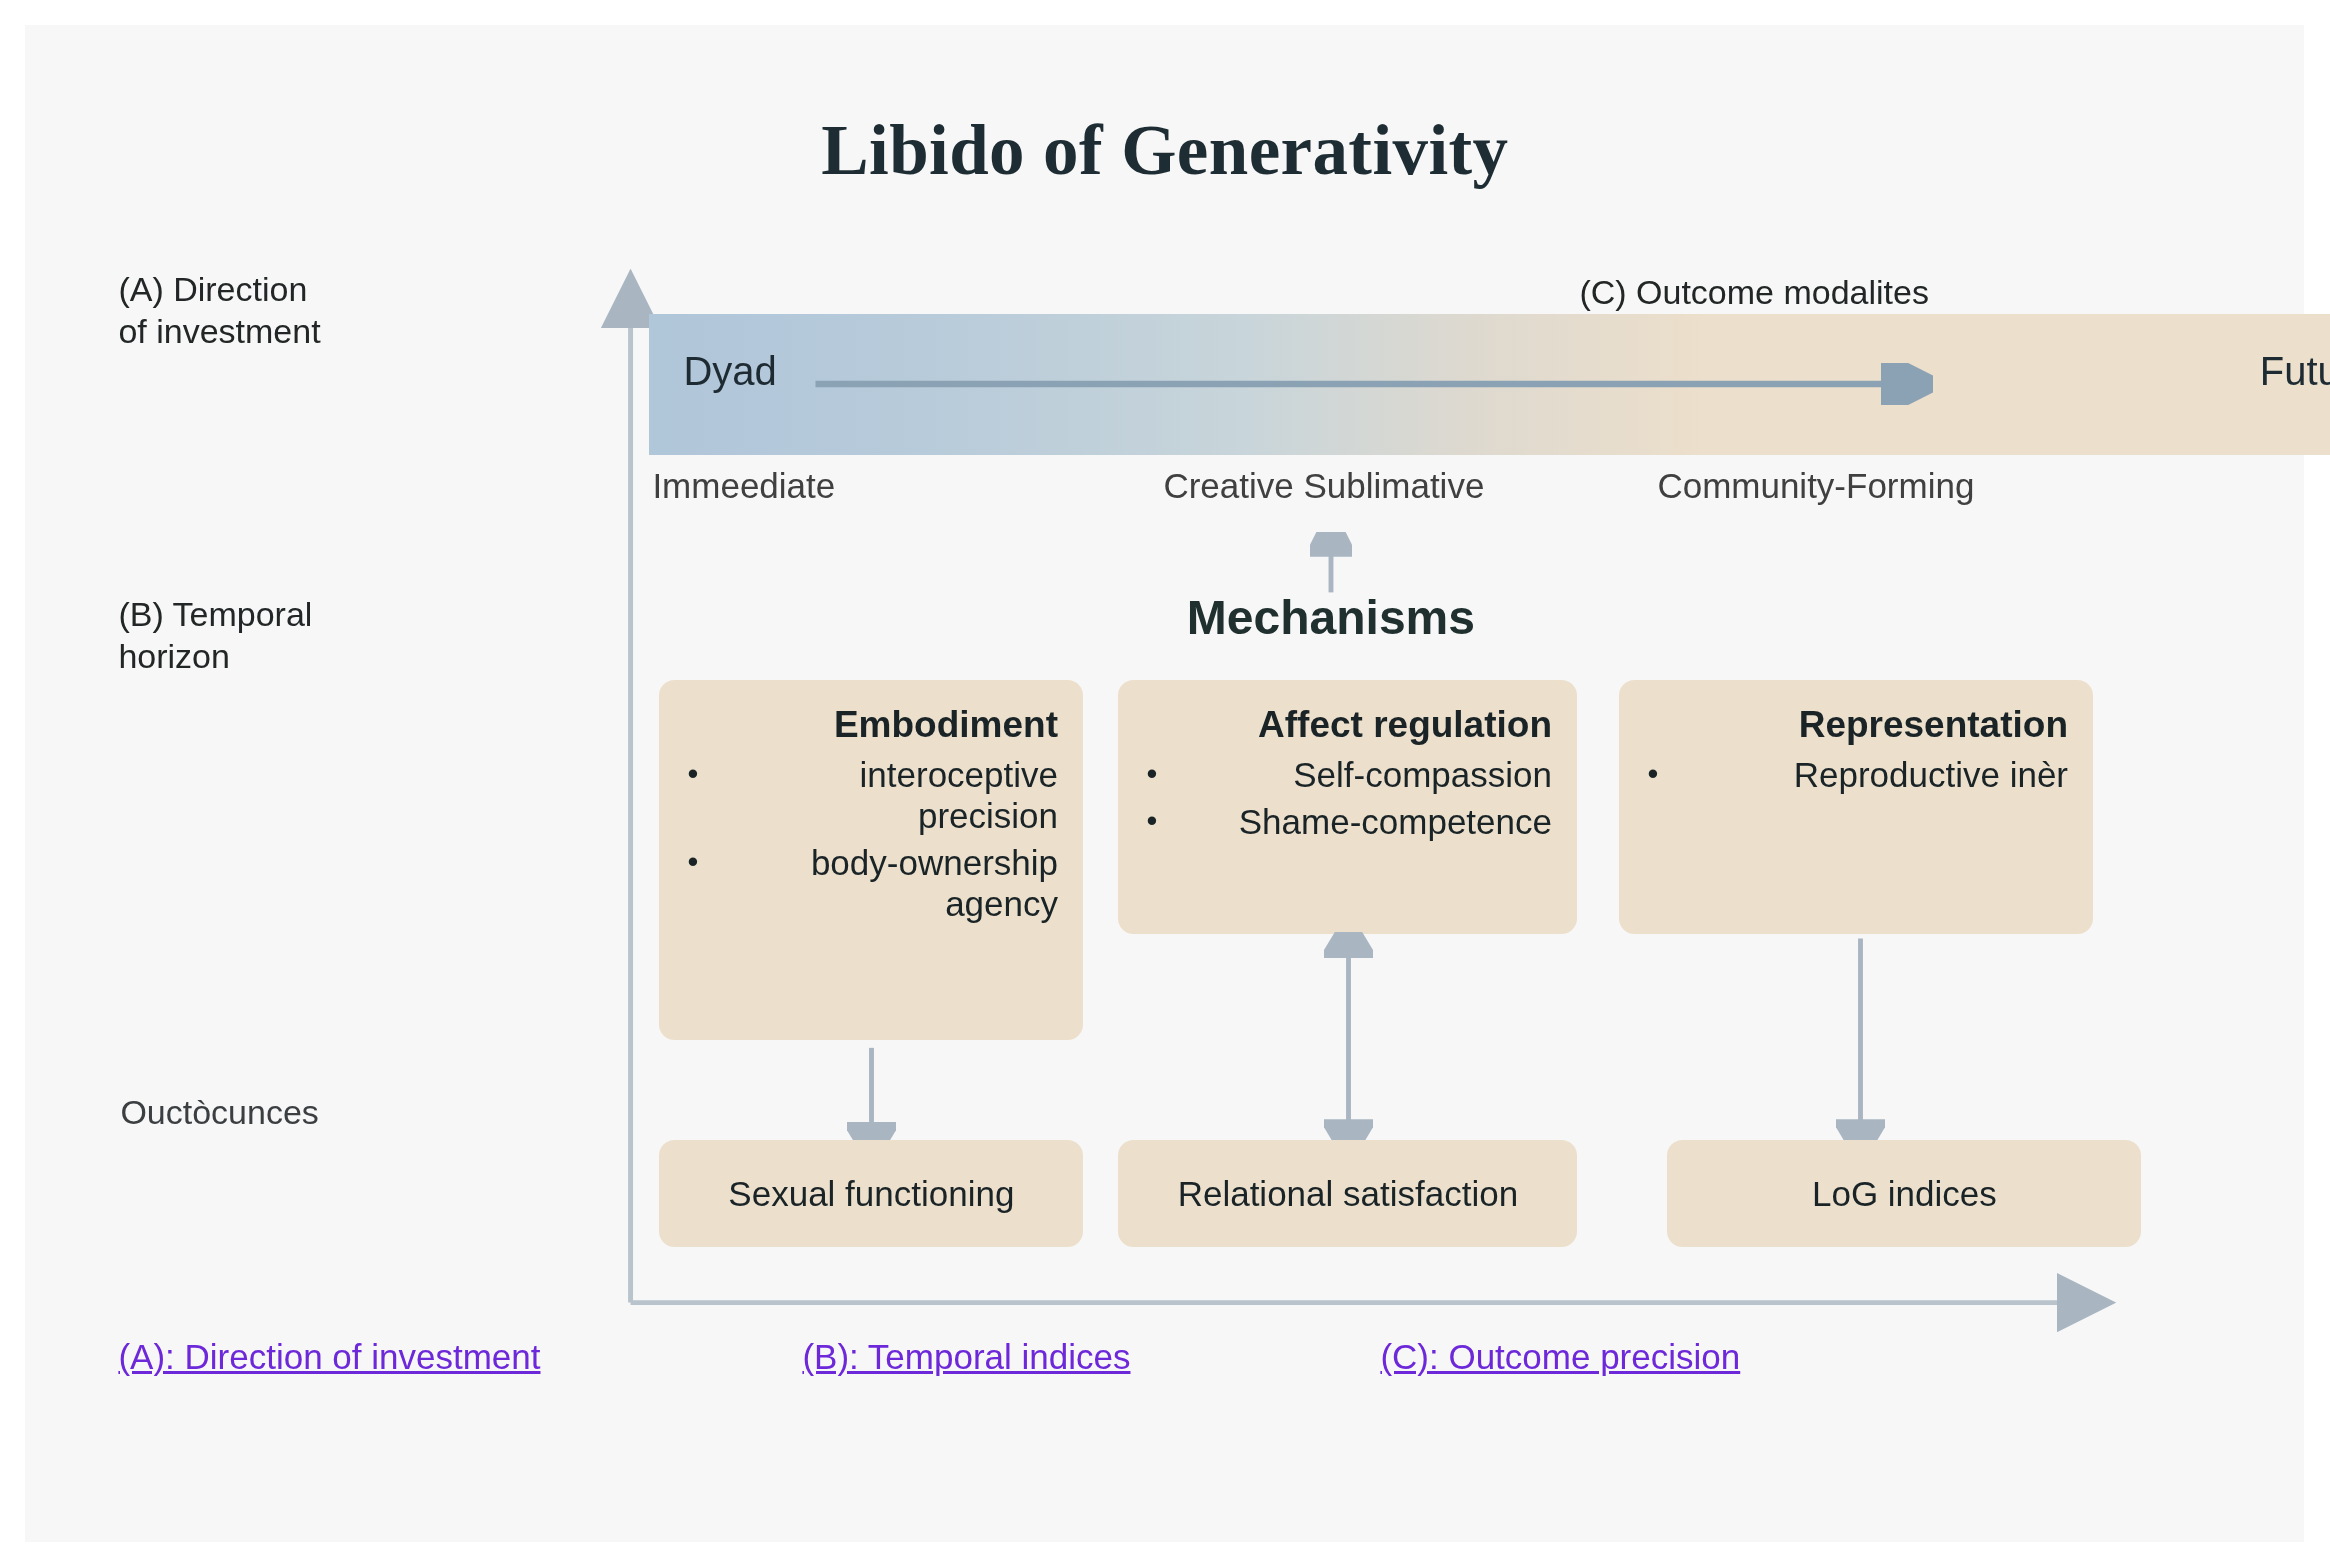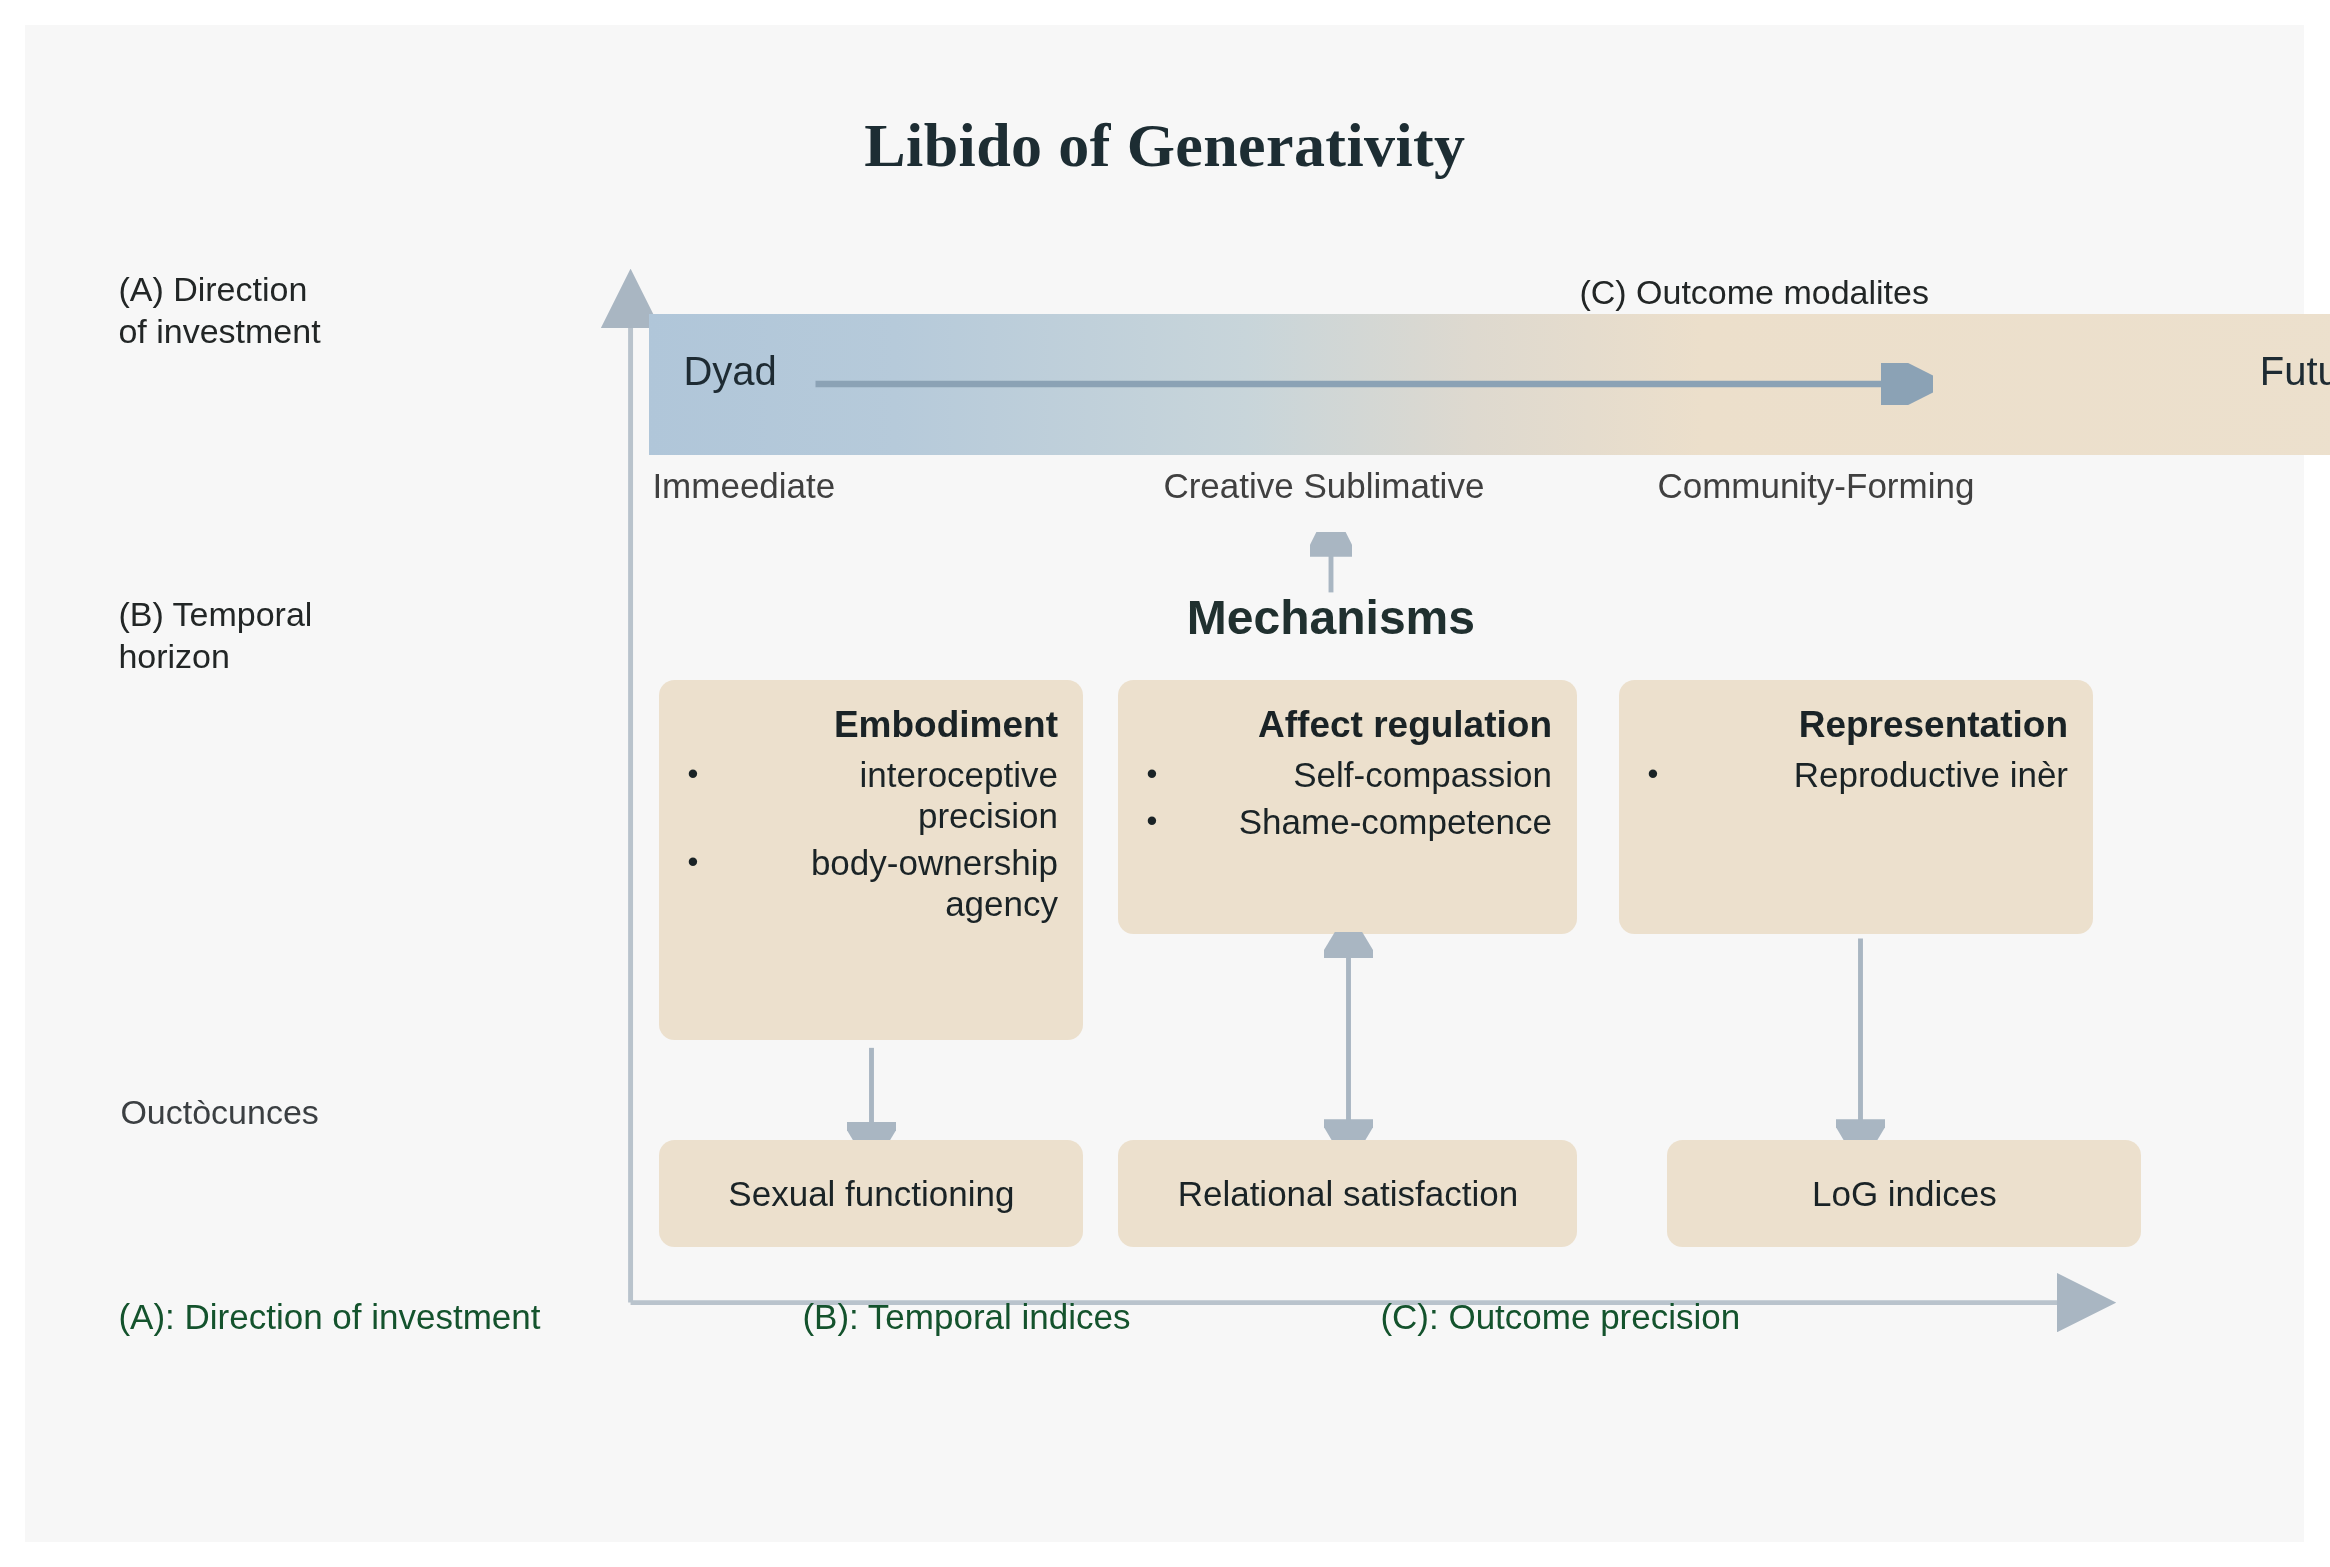--- a/index.html
+++ b/index.html
@@ -33,21 +33,21 @@
 
   
   .title {
     position: absolute;
     left: 0;
     top: 85px;
     width: 2279px;
     text-align: center;
     font-family: "Liberation Serif", serif;
     font-weight: bold;
-    font-size: 62px;
+    font-size: 71px;
     color: #1d2d33;
     letter-spacing: 0.4px;
   }
 
   
   .axis-svg {
     position: absolute;
     left: 0; top: 0;
     width: 2279px;
     height: 1517px;
@@ -213,24 +213,25 @@
     position: absolute;
     pointer-events: none;
   }
   .conn-0 { left: 822px; top: 1017px; width: 49px; height: 102px; }
   .conn-1 { left: 1299px; top: 907px; width: 49px; height: 212px; }
   .conn-2 { left: 1811px; top: 907px; width: 49px; height: 212px; }
 
   
   .footnote {
     position: absolute;
-    top: 1272px;
+    top: 1312px;
     font-size: 35px;
-    color: #14532d;
-    white-space: nowrap;
+    color: #6d28d9;
+    white-space: nowrap;
+    text-decoration: underline;
   }
   .footnote-0 { left: 93px; }
   .footnote-1 { left: 777px; }
   .footnote-2 { left: 1355px; }
 </style>
 </head>
 <body>
 
 <div class="page">
   <div class="canvas">

